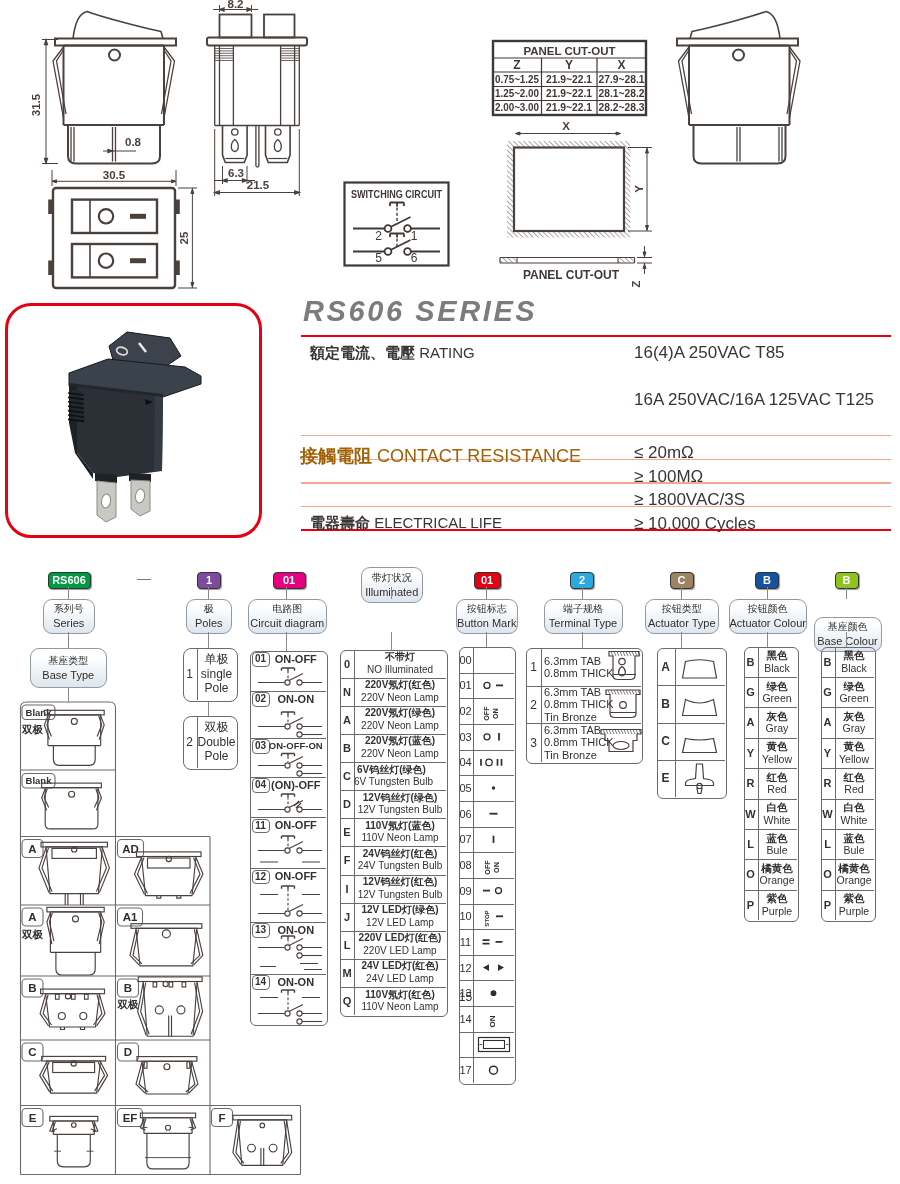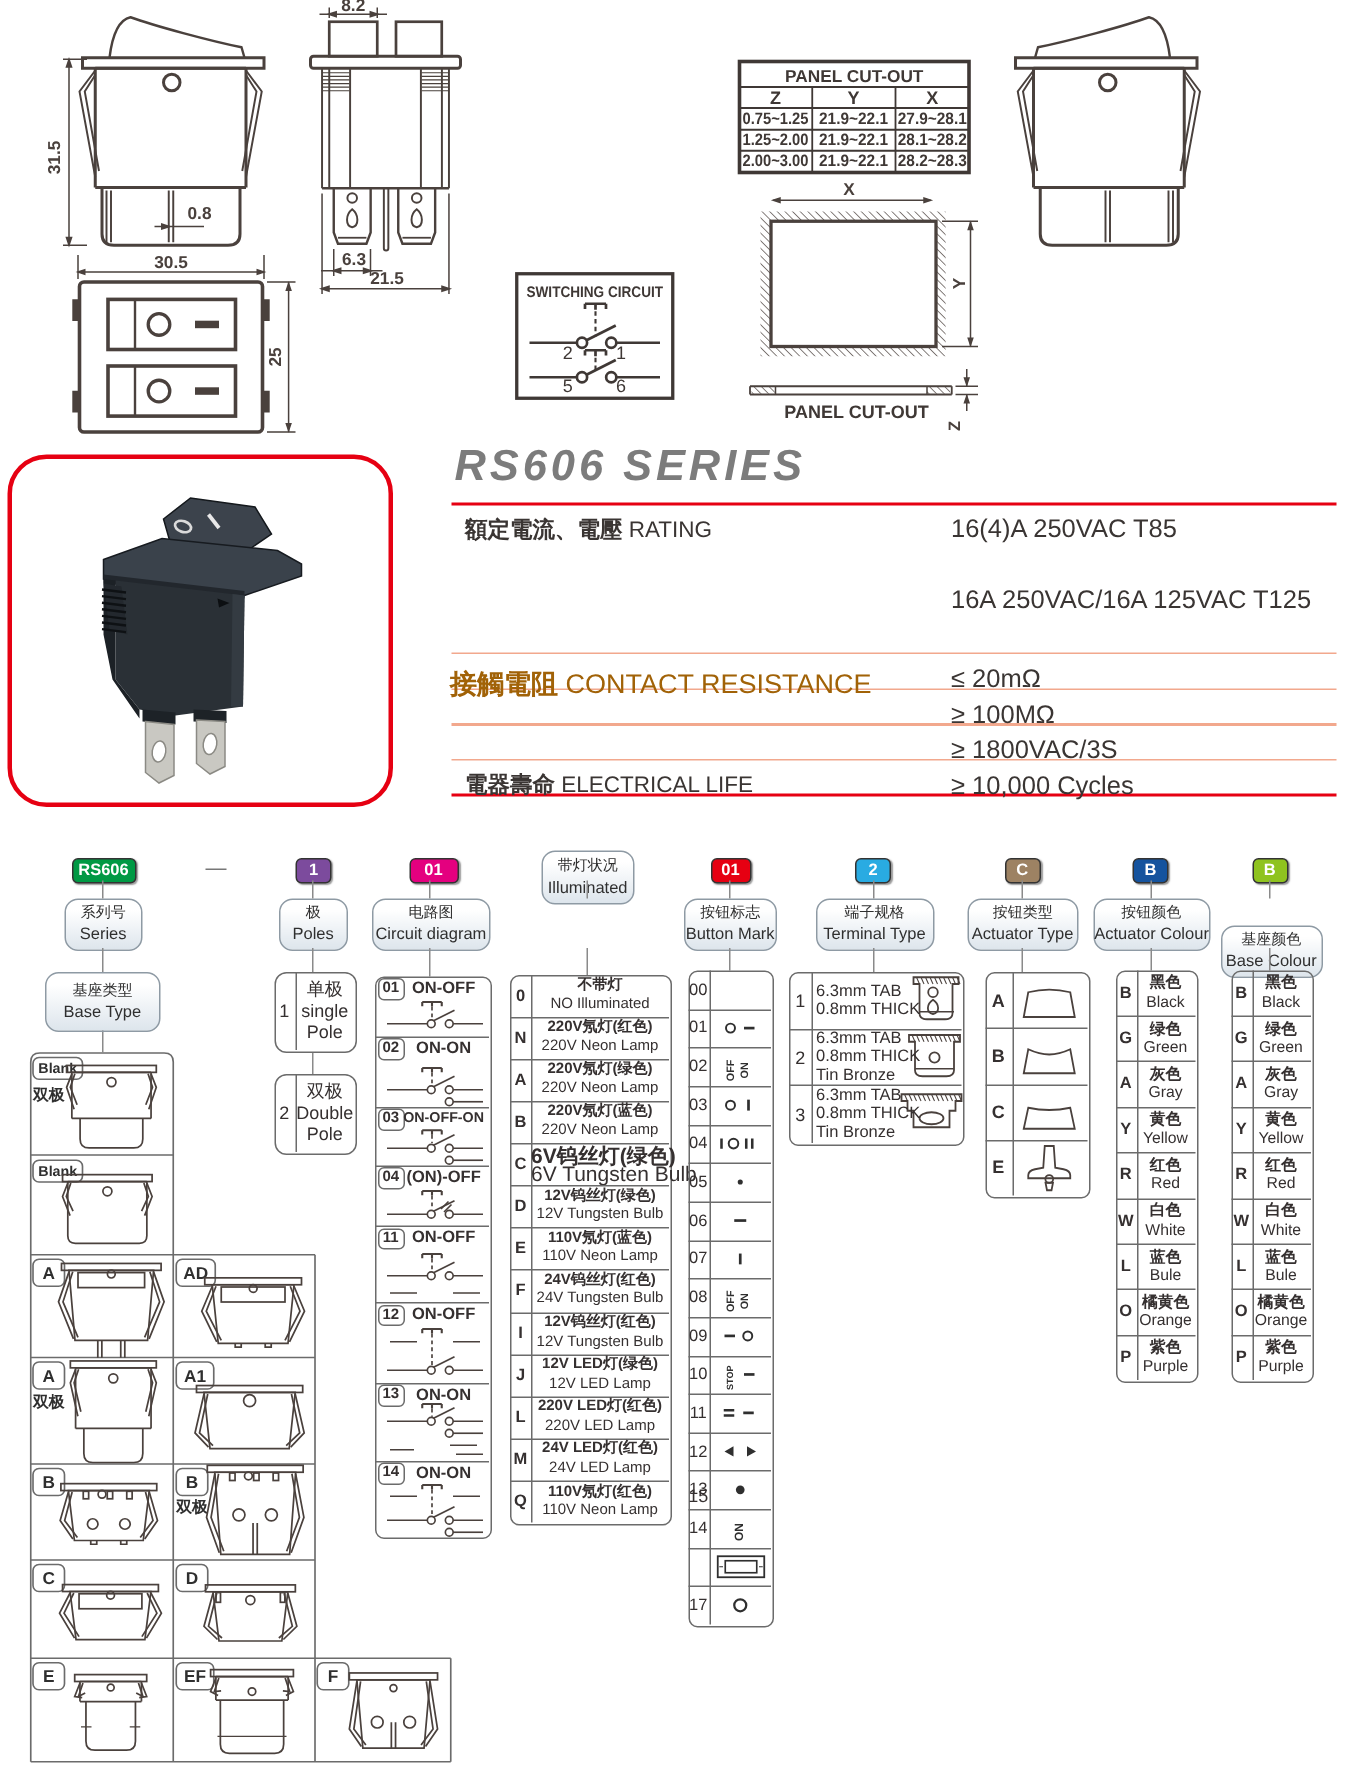--- a/index.html
+++ b/index.html
@@ -616,21 +616,21 @@
       <span>220V Neon Lamp</span>
     </div>
 <div class="abs" style="left:340px;top:733.9px;width:106px;height:1px;background:#6b6b6b;"></div>
 <div class="cc" style="left:340px;top:733.9px;width:14px;height:28.13px;font-size:11px;font-weight:bold;">B</div>
 <div class="cc" style="left:354px;top:733.9px;width:92px;height:28.13px;font-size:10px;line-height:12.5px;">
       <span style="font-weight:bold">220V氖灯(蓝色)</span>
       <span>220V Neon Lamp</span>
     </div>
 <div class="abs" style="left:340px;top:762.0px;width:106px;height:1px;background:#6b6b6b;"></div>
 <div class="cc" style="left:340px;top:762.0px;width:14px;height:28.13px;font-size:11px;font-weight:bold;">C</div>
-<div class="cc" style="left:354px;top:762.0px;width:75px;height:28.13px;font-size:14px;line-height:12.5px;">
+<div class="cc" style="left:354px;top:762.0px;width:75px;height:28.13px;font-size:10px;line-height:12.5px;">
       <span style="font-weight:bold">6V钨丝灯(绿色)</span>
       <span>6V Tungsten Bulb</span>
     </div>
 <div class="abs" style="left:340px;top:790.1px;width:106px;height:1px;background:#6b6b6b;"></div>
 <div class="cc" style="left:340px;top:790.1px;width:14px;height:28.13px;font-size:11px;font-weight:bold;">D</div>
 <div class="cc" style="left:354px;top:790.1px;width:92px;height:28.13px;font-size:10px;line-height:12.5px;">
       <span style="font-weight:bold">12V钨丝灯(绿色)</span>
       <span>12V Tungsten Bulb</span>
     </div>
 <div class="abs" style="left:340px;top:818.3px;width:106px;height:1px;background:#6b6b6b;"></div>

